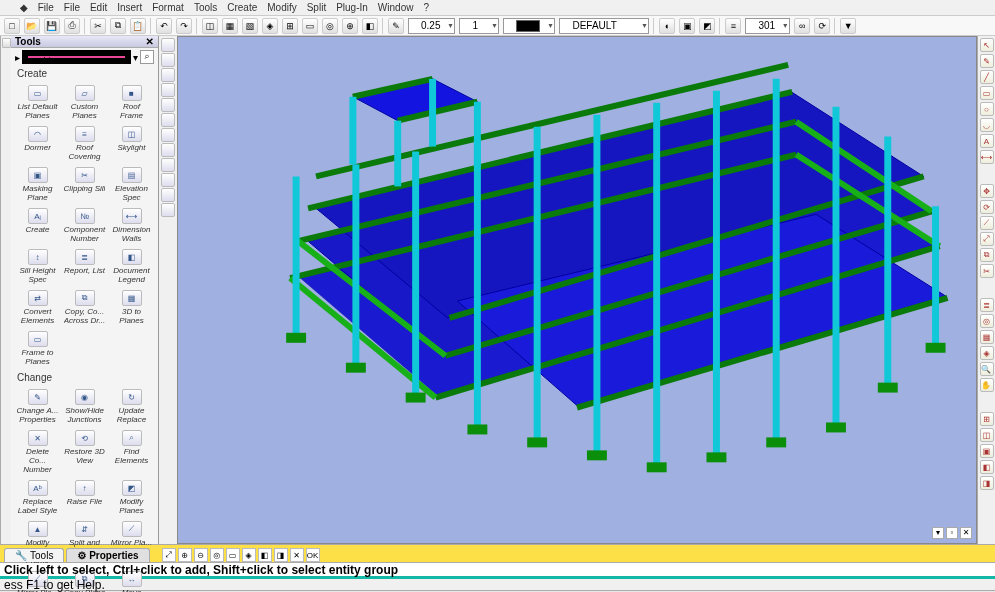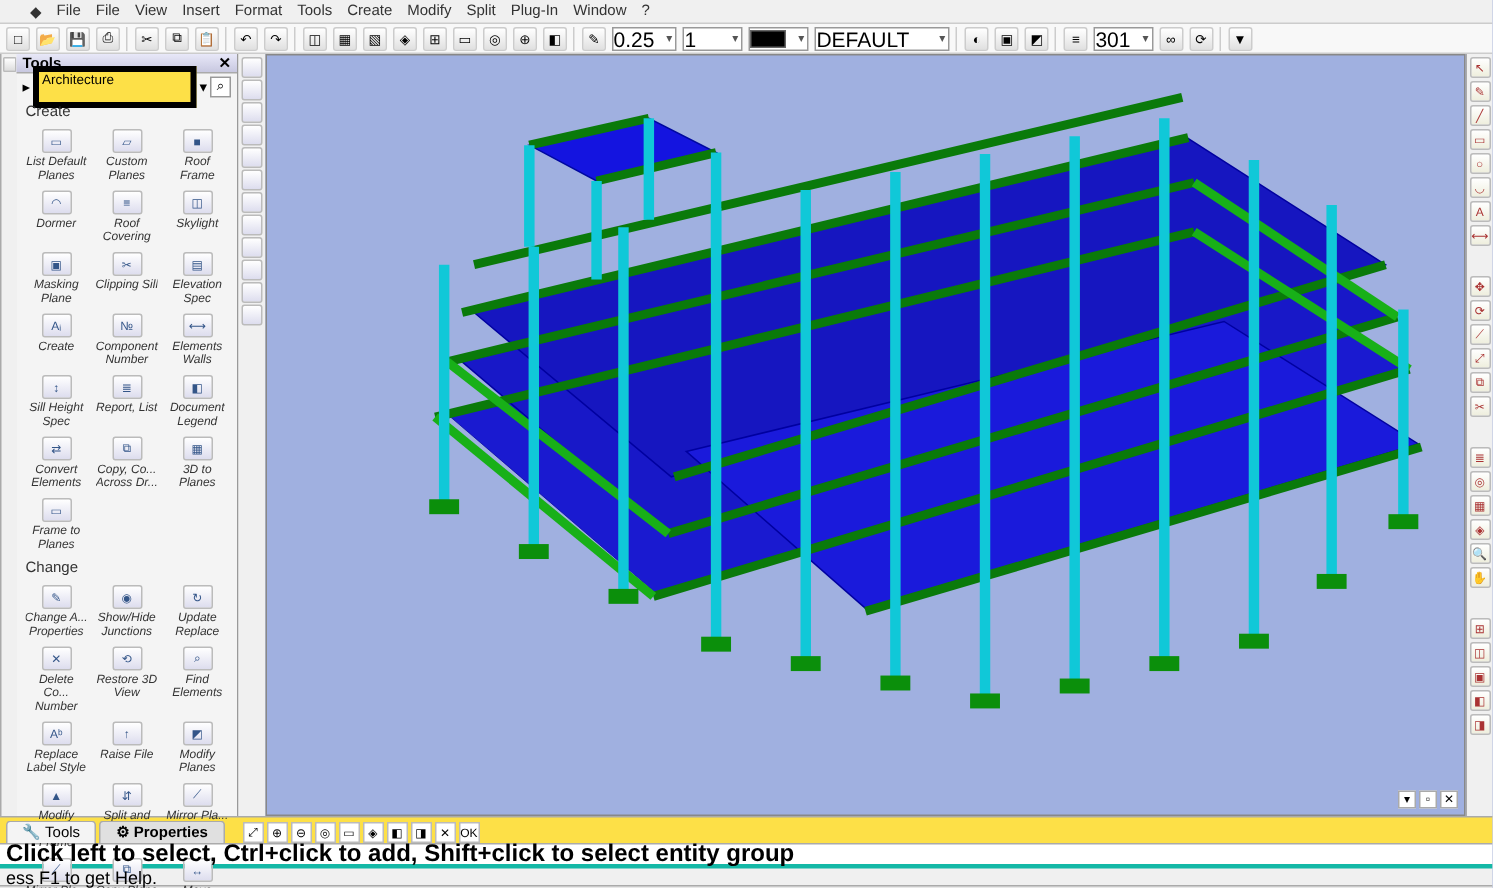--- a/index.html
+++ b/index.html
@@ -4,31 +4,31 @@
 <style>
 * { margin: 0; padding: 0; box-sizing: border-box; font-family: Tahoma, sans-serif; font-size: 10px; }
 body { width: 995px; height: 592px; background: #e8e8e8; overflow: hidden; }
 
 .menubar { height: 16px; background: #f0f0f0; display: flex; align-items: center; padding-left: 20px; gap: 10px; border-bottom: 1px solid #ccc; }
 .menubar span { color: #333; cursor: pointer; }
 
 .toolbar1 { height: 20px; background: #f8f8f8; display: flex; align-items: center; padding: 0 4px; gap: 4px; border-bottom: 1px solid #ccc; }
 .tb-btn { width: 16px; height: 16px; background: linear-gradient(#fff,#e0e0e0); border: 1px solid #ccc; border-radius: 2px; display:inline-flex; align-items:center; justify-content:center; font-size:9px; }
 .tb-sep { width: 2px; height: 16px; border-left: 1px solid #ccc; }
-.tb-combo { height: 16px; background: #fff; border: 1px solid #999; padding: 0 14px 0 0; font-size: 14px; position: relative; min-width: 40px; display:inline-flex; align-items:center; }
+.tb-combo { height: 16px; background: #fff; border: 1px solid #999; padding: 0 14px 0 12px; font-size: 10px; position: relative; min-width: 40px; display:inline-flex; align-items:center; }
 .tb-combo::after { content:"▾"; position:absolute; right:2px; font-size:8px; color:#555;}
 .color-sw { width: 24px; height: 12px; background: #000; border:1px solid #666; display:inline-block; }
 
 .main { display: flex; height: 508px; }
 
 .left-panel { width: 148px; background: #f4f4f4; border-right: 1px solid #999; display:flex; flex-direction:column; }
 .left-panel .title { height: 18px; background: linear-gradient(#e8e8f8,#c8c8e0); display:flex; align-items:center; padding:0 4px; font-weight:bold; border-bottom:1px solid #aaa; justify-content:space-between;}
 .left-panel .title .x { font-size:10px; }
 .left-panel .combo-row { height: 18px; display:flex; align-items:center; padding:2px 4px; gap:2px;}
-.left-panel .combo-row .cb { flex:1; background:#fde047; border:4px solid #000000; height:28px; padding:0 2px; font-size:9px;}
+.left-panel .combo-row .cb { flex:1; background:#ec4899; border:6px solid #000000; height:14px; padding:0 2px; font-size:9px;}
 .left-panel .combo-row .srch { width:14px; height:14px; background:#fff; border:1px solid #999; text-align:center; font-size:9px;}
 .section-hdr { font-size:10px; padding:2px 6px; color:#333; }
 .tool-grid { display:grid; grid-template-columns: repeat(3, 1fr); padding:2px 4px; gap:2px; }
 .tool { display:flex; flex-direction:column; align-items:center; text-align:center; padding:2px 1px; }
 .tool .ic { width:20px; height:16px; background: linear-gradient(#fff,#dde); border:1px solid #bbb; border-radius:2px; display:flex; align-items:center; justify-content:center; font-size:8px; color:#358; }
 .tool .lb { font-size:8px; color:#333; line-height:9px; margin-top:1px; max-width:42px; overflow:hidden;font-style:italic; }
 .spacer { flex:1; }
 
 .right-strip { width:11px; background:#f0f0f0; border-left:1px solid #aaa; display:flex; flex-direction:column; gap:1px; padding-top:2px; align-items:center;}
 .right-strip .rb { width:9px; height:10px; background:linear-gradient(#fff,#ddd); border:1px solid #bbb; border-radius:1px;}
@@ -42,33 +42,33 @@
 .right-tools .rt { width:14px; height:14px; background:linear-gradient(#fff,#eed); border:1px solid #bbb; border-radius:2px; display:flex; align-items:center; justify-content:center; font-size:8px; color:#a33;}
 
 .tabs-row { height:18px; background:#fde047; display:flex; align-items:flex-end; padding-left:4px; gap:2px; border-top:1px solid #aaa;}
 .tab { padding:1px 10px; background:#f4f4f4; border:1px solid #aaa; border-bottom:none; font-size:10px; border-radius:3px 3px 0 0;}
 .tab.inactive { background:#e0e0e0;font-weight:bold; }
 .view-btns { margin-left:10px; display:flex; gap:2px; align-items:center;}
 .view-btns .vb { width:14px; height:14px; border:1px solid #bbb; background:#fff; font-size:8px; display:flex; align-items:center; justify-content:center;}
 .vp-close { position:absolute; right:4px; bottom:4px; display:flex; gap:2px;}
 .vp-close .c { width:12px; height:12px; background:#fff; border:1px solid #aaa; font-size:8px; text-align:center;}
 
-.hint1 { height:14px; background:#fff; padding:0 4px; font-size:16px; font-weight:bold; border-top:1px solid #aaa; display:flex; align-items:center;}
+.hint1 { height:14px; background:#fff; padding:0 4px; font-size:12px; font-weight:bold; border-top:1px solid #aaa; display:flex; align-items:center;}
 .hint2 { height:14px; background:#f0f0f0; padding:0 4px; font-size:12px; border-top:3px solid #14b8a6; display:flex; align-items:center;}
 .status { height:16px; background:#e8e8e8; border-top:1px solid #aaa; display:flex; align-items:center; padding:0 4px; gap:12px; font-size:10px; color:#333;}
 .status .fill { flex:1; }
 </style>
 </head>
 <body>
 
 <div class="menubar">
   <span>◆</span>
   <span>File</span>
   <span>File</span>
-  <span>View</span>
+  <span>Edit</span>
   <span>Insert</span>
   <span>Format</span>
   <span>Tools</span>
   <span>Create</span>
   <span>Modify</span>
   <span>Split</span>
   <span>Plug-In</span>
   <span>Window</span>
   <span>?</span>
 </div>
@@ -174,21 +174,21 @@
         <div class="tool">
           <div class="ic">Aᵢ</div>
           <div class="lb">Create</div>
         </div>
         <div class="tool">
           <div class="ic">№</div>
           <div class="lb">Component Number</div>
         </div>
         <div class="tool">
           <div class="ic">⟷</div>
-          <div class="lb">Elements Walls</div>
+          <div class="lb">Dimension Walls</div>
         </div>
         <div class="tool">
           <div class="ic">↕</div>
           <div class="lb">Sill Height Spec</div>
         </div>
         <div class="tool">
           <div class="ic">≣</div>
           <div class="lb">Report, List</div>
         </div>
         <div class="tool">

